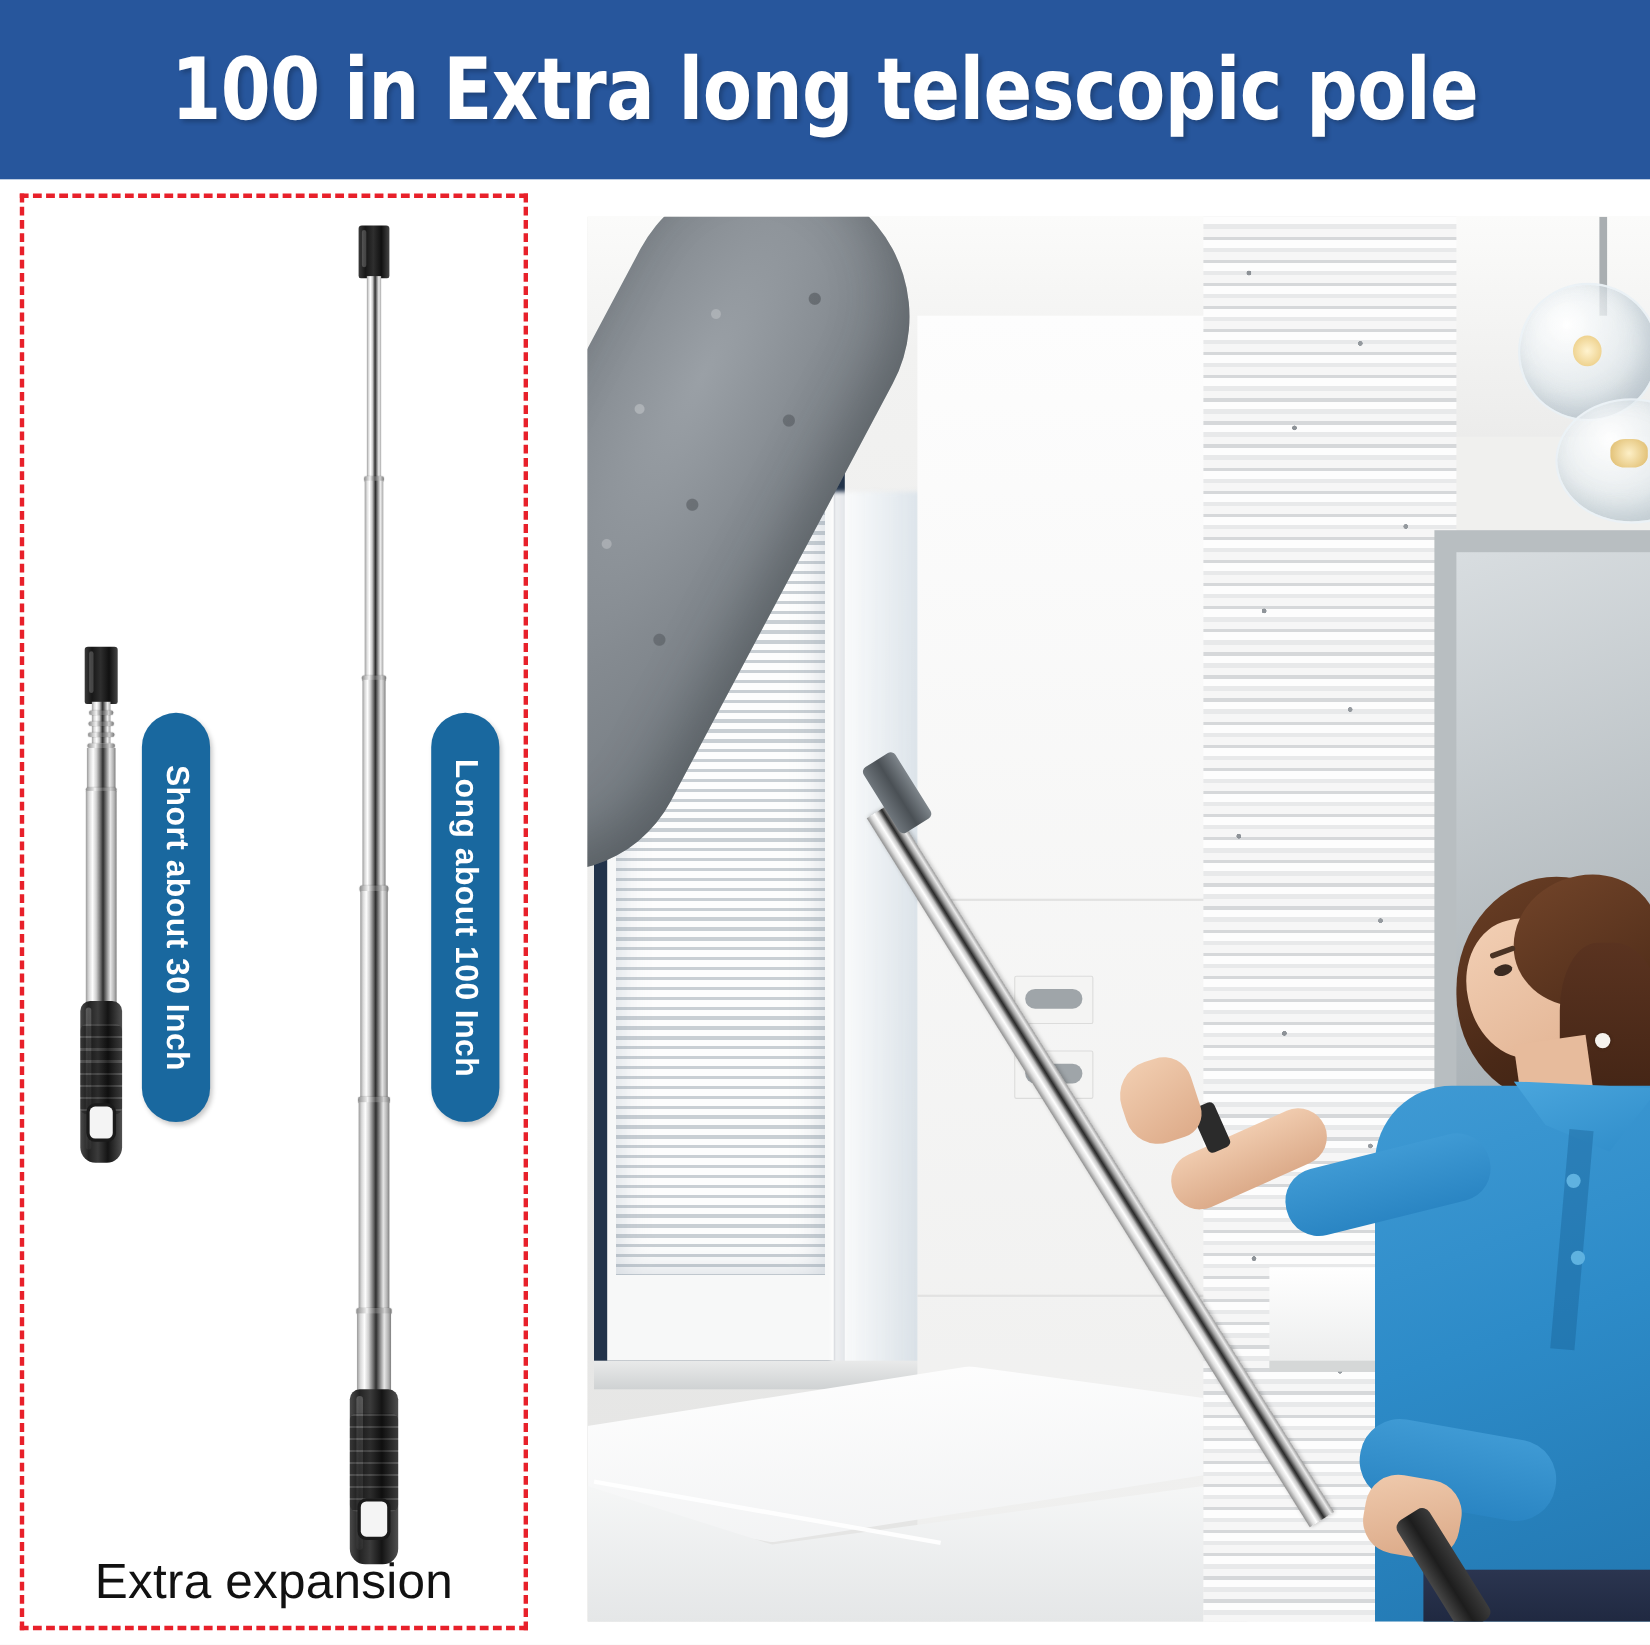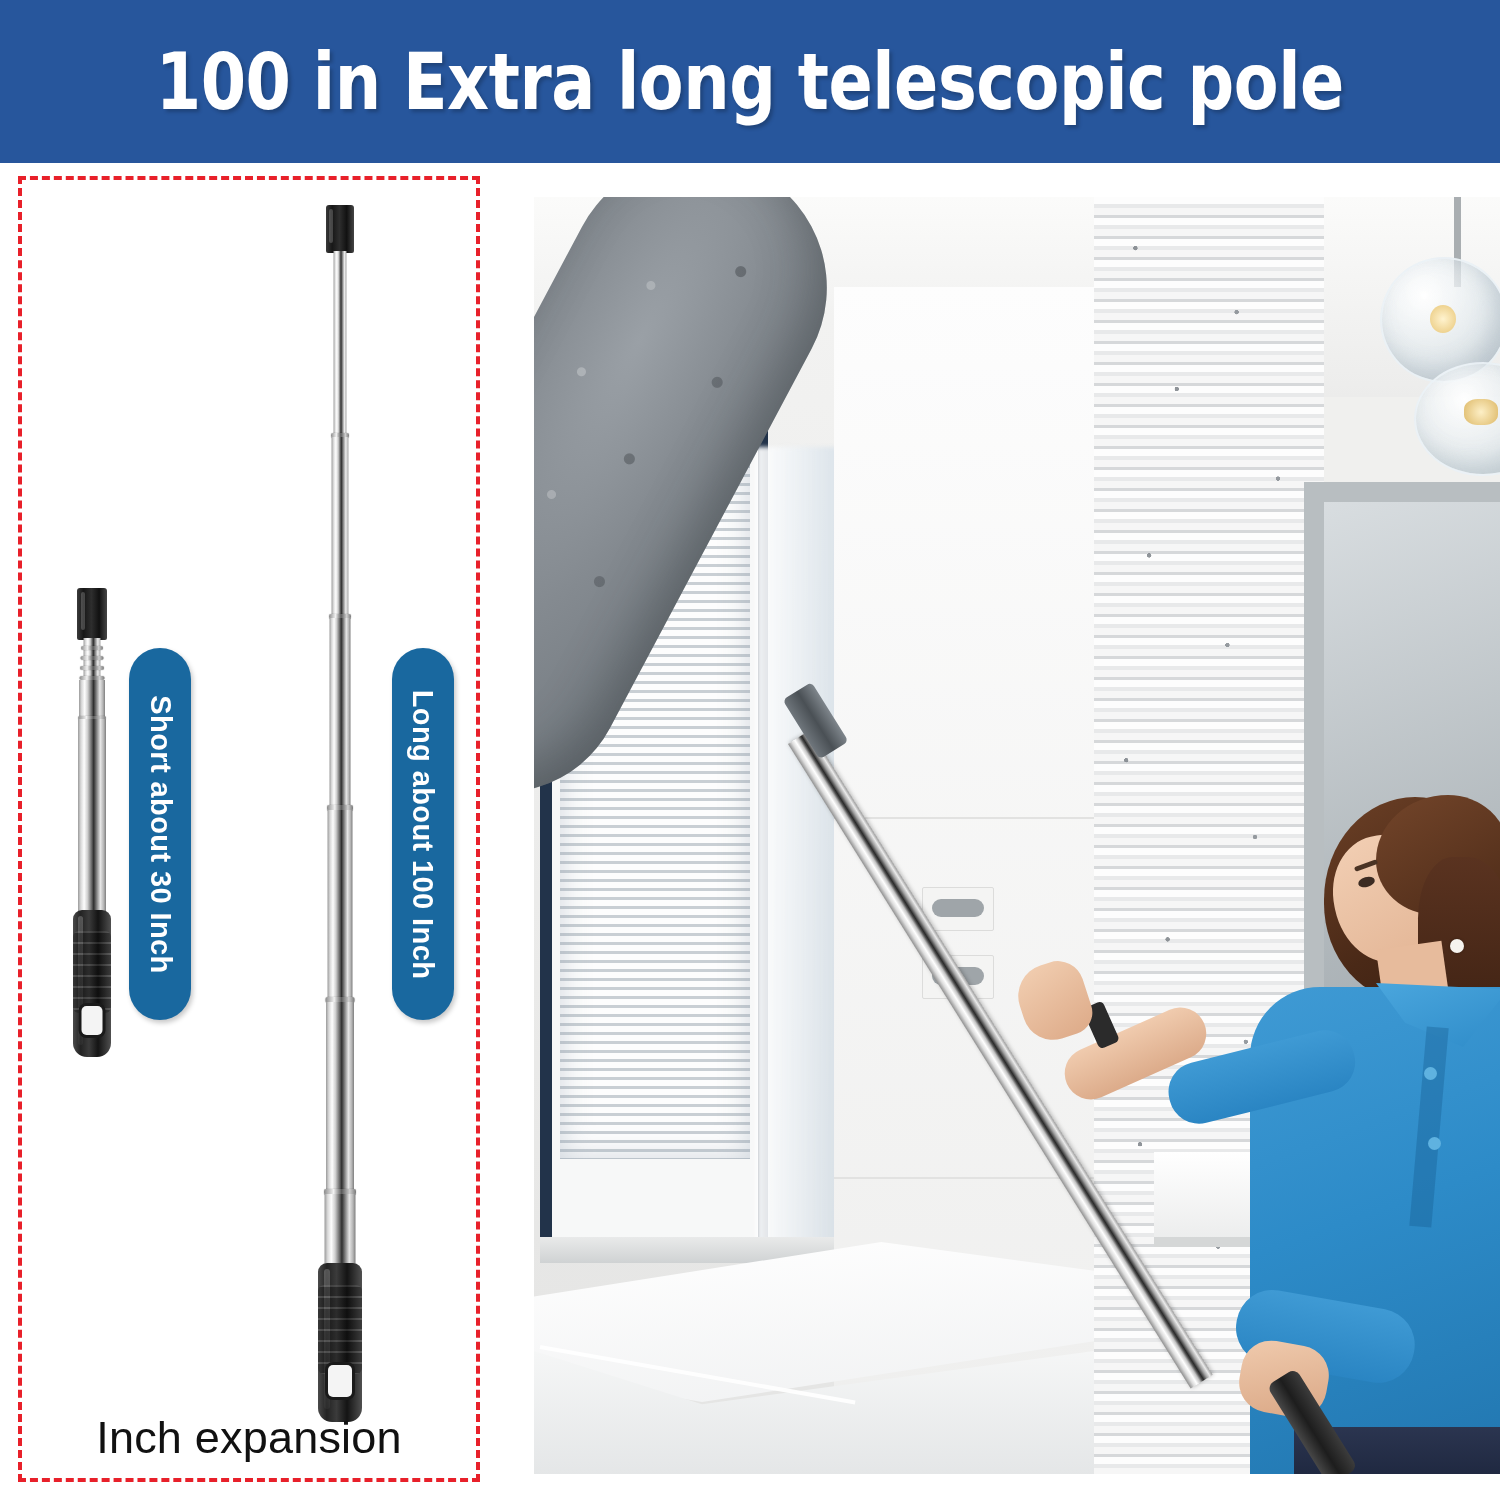--- a/index.html
+++ b/index.html
@@ -385,21 +385,21 @@
   <div class="loop" style="top:1160px;width:24px; height:32px;"></div>
 </div>
 
 <div class="pill pill-short">
   <span>Short about 30 Inch</span>
 </div>
 <div class="pill pill-long">
   <span>Long about 100 Inch</span>
 </div>
 
-<div class="caption">Inch expansion</div>
+<div class="caption">Extra expansion</div>
 
 <div class="photo">
   <div class="ph-ceiling"></div>
   <div class="ph-ceiling-edge"></div>
 
   <div class="ph-leftwall"></div>
   <div class="ph-winframe"></div>
   <div class="ph-winframe2"></div>
   <div class="ph-blinds"></div>
   <div class="ph-winglow"></div>

